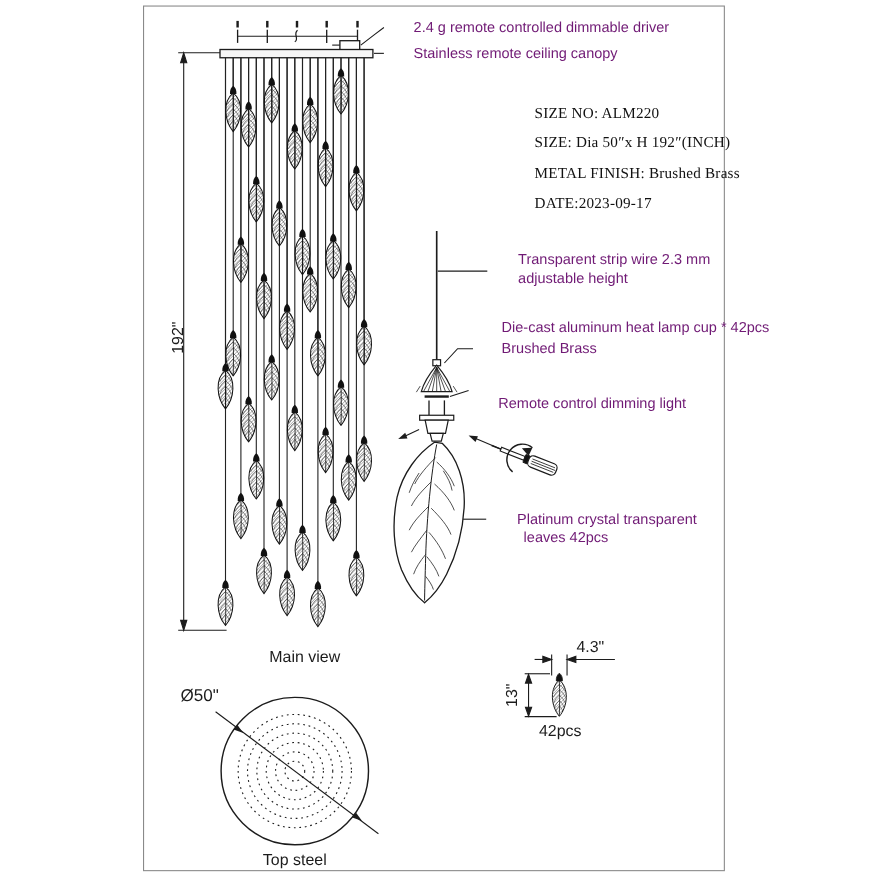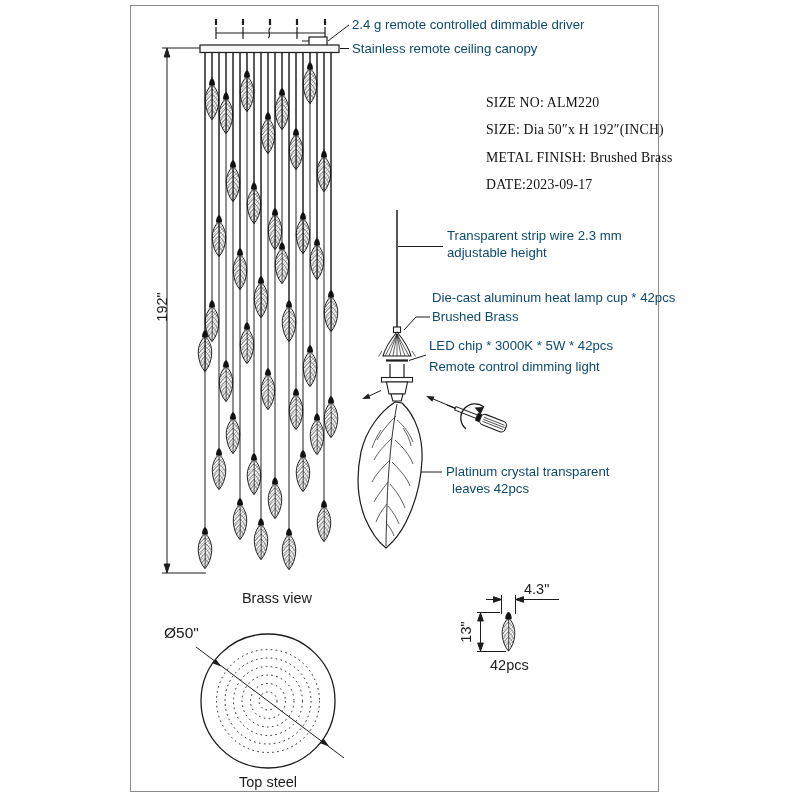--- a/index.html
+++ b/index.html
@@ -1,19 +1,19 @@
 <!DOCTYPE html>
 <html><head>
 <meta charset="utf-8">
 <style>
   html,body{margin:0;padding:0;background:#ffffff;}
   #canvas{position:relative;width:800px;height:800px;background:#ffffff;overflow:hidden;
           font-family:"Liberation Sans", sans-serif;color:#1c1c1c;}
   svg{position:absolute;left:0;top:0;}
-  .txt{position:absolute;white-space:nowrap;font-size:13.2px;line-height:1.25;color:#0c4a6e;}
+  .txt{position:absolute;white-space:nowrap;font-size:13.2px;line-height:1.25;color:#701a75;margin-left:24px;}
   .spec{position:absolute;white-space:nowrap;font-family:"Liberation Serif", serif;
         font-size:13.8px;letter-spacing:0.2px;color:#111;}
   .lbl{position:absolute;white-space:nowrap;font-size:14.5px;color:#1c1c1c;}
   .dim{position:absolute;white-space:nowrap;font-size:14.5px;color:#1c1c1c;}
   .rot{transform:rotate(-90deg);transform-origin:50% 50%;text-align:center;}
   .ctr{text-align:center;}
 </style>
 </head>
 <body>
 
@@ -266,27 +266,26 @@
   <div class="spec" style="left:486px;top:122px;">SIZE: Dia 50″x H 192″(INCH)</div>
   <div class="spec" style="left:486px;top:150px;">METAL FINISH: Brushed Brass</div>
   <div class="spec" style="left:486px;top:177px;">DATE:2023-09-17</div>
 
   <div class="txt" style="left:447px;top:228px;">Transparent strip wire 2.3 mm</div>
   <div class="txt" style="left:447px;top:245px;">adjustable height</div>
 
   <div class="txt" style="left:432px;top:290px;">Die-cast aluminum heat lamp cup * 42pcs</div>
   <div class="txt" style="left:432px;top:309px;">Brushed Brass</div>
 
-  <div class="txt" style="left:429px;top:338px;">LED chip * 3000K * 5W * 42pcs</div>
   <div class="txt" style="left:429px;top:359px;">Remote control dimming light</div>
 
   <div class="txt" style="left:446px;top:464px;">Platinum crystal transparent</div>
   <div class="txt" style="left:452px;top:481px;">leaves 42pcs</div>
 
   <div class="dim rot" style="left:140px;top:299px;width:44px;">192"</div>
   <div class="dim" style="left:164px;top:624px;font-size:15.5px;">Ø50"</div>
   <div class="dim" style="left:524px;top:581px;">4.3"</div>
   <div class="dim rot" style="left:448px;top:624px;width:36px;">13"</div>
   <div class="lbl" style="left:490px;top:657px;">42pcs</div>
 
-  <div class="lbl ctr" style="left:237px;top:590px;width:80px;">Brass view</div>
+  <div class="lbl ctr" style="left:237px;top:590px;width:80px;">Main view</div>
   <div class="lbl ctr" style="left:228px;top:774px;width:80px;">Top steel</div>
 </div>
 
 </body></html>

